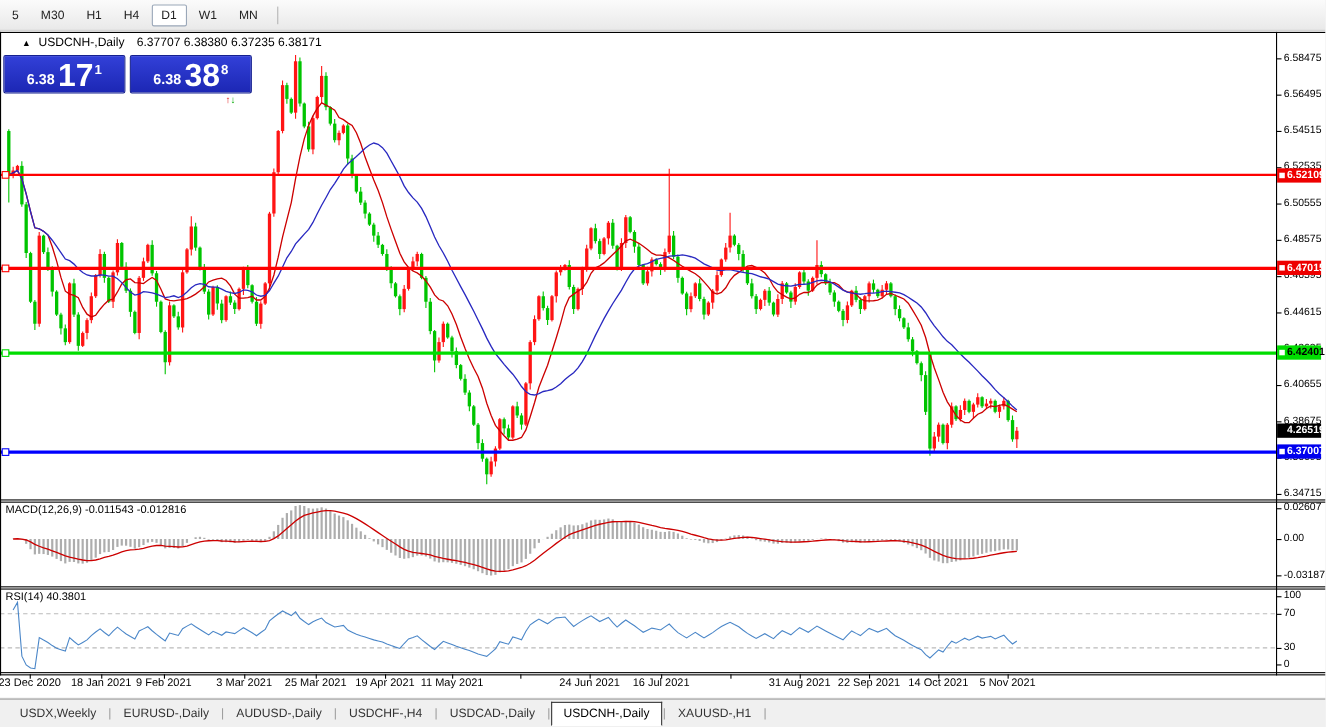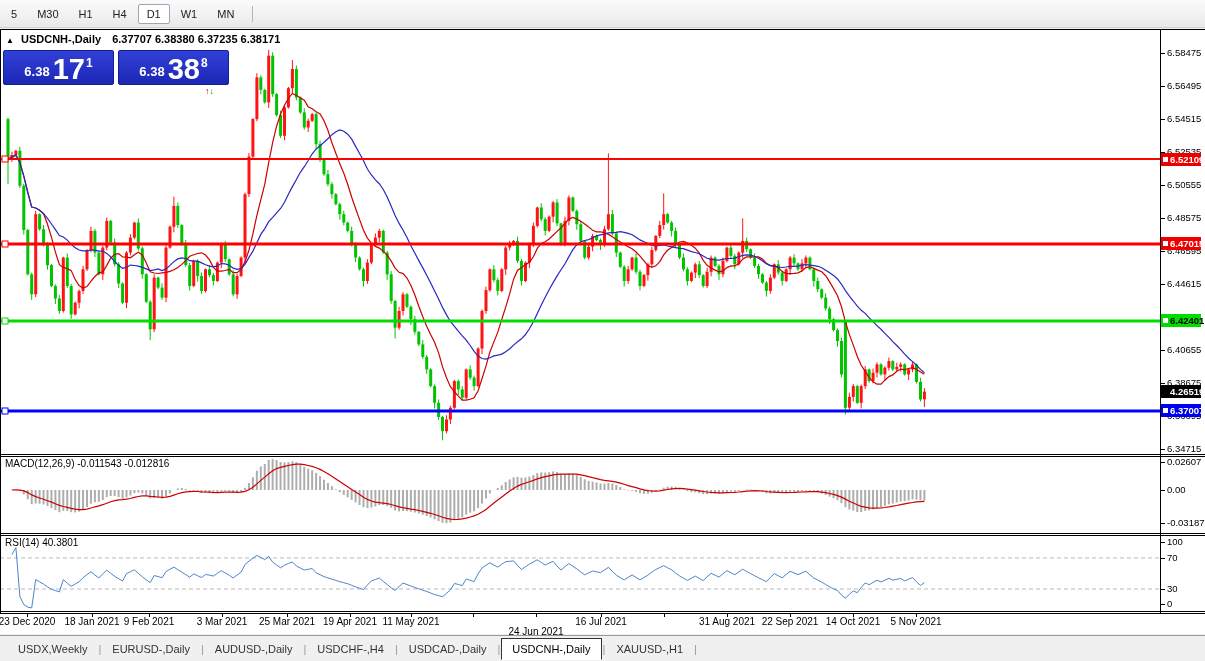--- a/index.html
+++ b/index.html
@@ -9,21 +9,21 @@
     background:linear-gradient(#fbfbfb,#e9e9e9);border-bottom:1px solid #cfcfcf;
     display:flex;align-items:center;gap:2px;padding-left:2px;box-sizing:border-box;}
   .tfbtn{font-size:11px;color:#222;padding:3px 8px;border:1px solid transparent;border-radius:2px;cursor:default;}
   .tfbtn.active{background:#fff;border:1px solid #9aa7b8;text-align:right;}
   .vsep{width:1px;height:16px;background:#b5b5b5;margin:0 7px;}
   
   .chart-bg{position:absolute;left:0;top:29px;width:1205px;height:605px;background:#fff;}
   .sep{position:absolute;left:0;width:1205px;height:1px;background:#000;}
   .vline{position:absolute;width:1px;background:#000;}
   svg{position:absolute;left:0;overflow:visible;}
-  .chart-title{position:absolute;left:6px;top:33px;font-size:11px;font-weight:700;color:#000;white-space:nowrap;}
+  .chart-title{position:absolute;left:20px;top:33px;font-size:11px;font-weight:400;color:#000;white-space:nowrap;}
   .chart-title .tri{font-size:8px;margin-right:4px;}
   .ind-label{position:absolute;left:5px;font-size:10px;color:#000;white-space:nowrap;}
   .axis-tick{position:absolute;left:1167px;width:44px;font-size:9.5px;color:#000;}
   .axis-dash{position:absolute;left:1160px;width:5px;height:1px;background:#000;}
   .badge{position:absolute;left:1161px;width:40px;height:13px;line-height:13px;
     font-size:9.5px;font-weight:700;padding-left:9px;box-sizing:border-box;white-space:nowrap;}
   .badge .sq{position:absolute;left:2px;top:4px;width:5px;height:5px;background:#fff;}
   .date-label{position:absolute;top:616px;font-size:10px;color:#000;transform:translateX(-50%);white-space:nowrap;}
   .date-dash{position:absolute;top:613px;width:1px;height:4px;background:#000;}
   
@@ -877,21 +877,21 @@
     <div class="date-label" style="left: 222px;">3 Mar 2021</div>
     <div class="date-dash" style="left: 287px;"></div>
     <div class="date-label" style="left: 287px;">25 Mar 2021</div>
     <div class="date-dash" style="left: 350px;"></div>
     <div class="date-label" style="left: 350px;">19 Apr 2021</div>
     <div class="date-dash" style="left: 411px;"></div>
     <div class="date-label" style="left: 411px;">11 May 2021</div>
     <div class="date-dash" style="left: 473px;"></div>
     <div class="date-label" style="left: 474px; margin-top: 43px;">2 Jun 2021</div>
     <div class="date-dash" style="left: 536px;"></div>
-    <div class="date-label" style="left: 536px; margin-top: 10px;">24 Jun 2021</div>
+    <div class="date-label" style="left: 536px;">24 Jun 2021</div>
     <div class="date-dash" style="left: 601px;"></div>
     <div class="date-label" style="left: 601px;">16 Jul 2021</div>
     <div class="date-dash" style="left: 664px;"></div>
     <div class="date-label" style="left: 664px; margin-top: 31px;">9 Aug 2021</div>
     <div class="date-dash" style="left: 727px;"></div>
     <div class="date-label" style="left: 727px;">31 Aug 2021</div>
     <div class="date-dash" style="left: 790px;"></div>
     <div class="date-label" style="left: 790px;">22 Sep 2021</div>
     <div class="date-dash" style="left: 853px;"></div>
     <div class="date-label" style="left: 853px;">14 Oct 2021</div>

